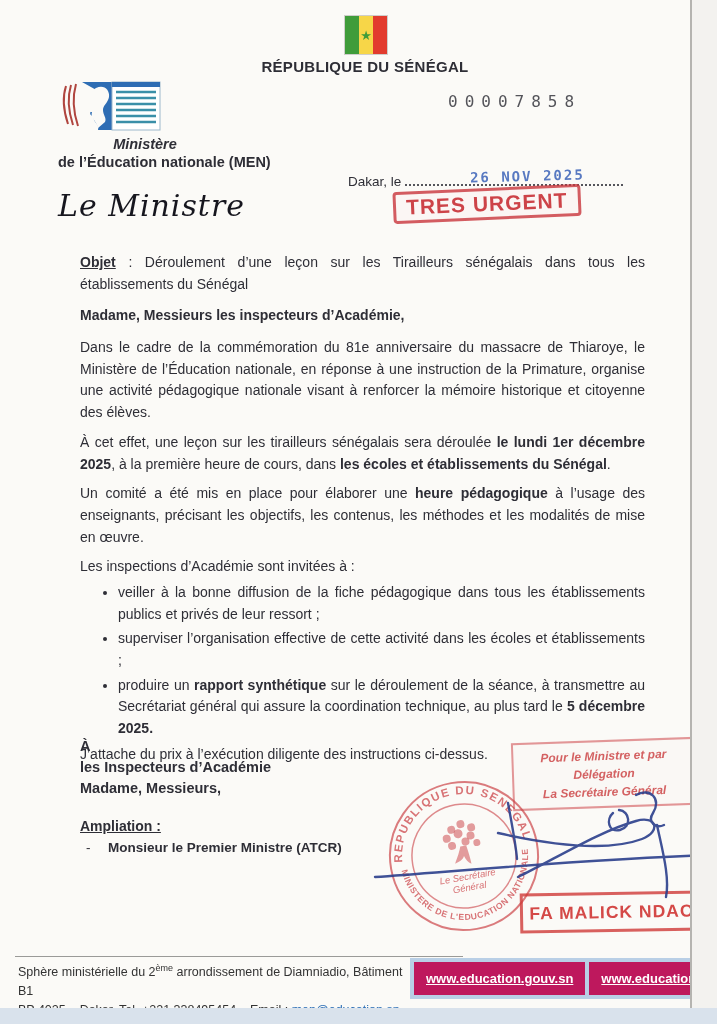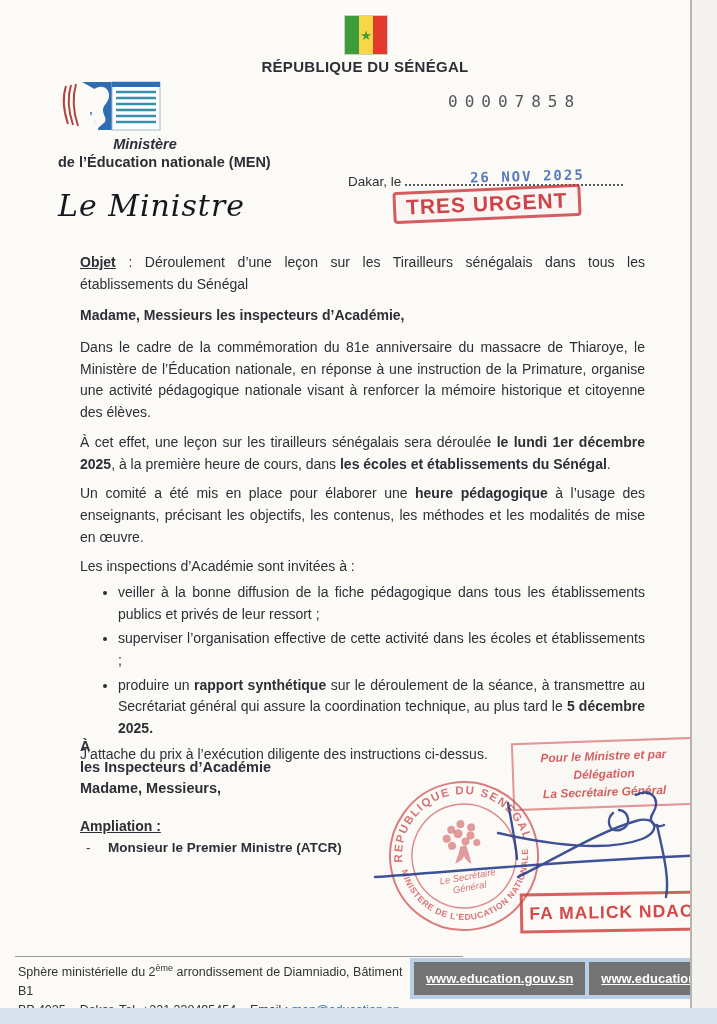--- a/index.html
+++ b/index.html
@@ -60,21 +60,21 @@
     border:3px solid rgba(208,58,55,.8);color:rgba(208,58,55,.92);font-weight:bold;font-size:17.5px;letter-spacing:1px;
     transform:rotate(-1deg);}
   .signature{position:absolute;left:370px;top:755px;pointer-events:none;}
 
   
   .footer-rule{position:absolute;left:15px;top:956px;width:448px;height:1px;background:#9a9a98;}
   .footer-address{position:absolute;left:18px;top:962px;width:400px;font-size:12.5px;line-height:1.5;color:#333;}
   .footer-address sup{font-size:9px;}
   .footer-email{color:#2a6db5;text-decoration:underline;}
   .footer-links{position:absolute;left:410px;top:958px;display:flex;gap:4px;background:#b9cfe6;padding:4px;}
-  .link-box{background:#737373;color:#fff;font-weight:bold;font-size:13px;text-decoration:underline;
+  .link-box{background:#be185d;color:#fff;font-weight:bold;font-size:13px;text-decoration:underline;
     padding:9px 12px;white-space:nowrap;}
 </style>
 </head>
 <body>
 
 <div class="page">
 
   <div class="flag">
     <div style="background:#3f9c3a"></div>
     <div class="star" style="background:#f7d648;color:#3f9c3a">★</div>

